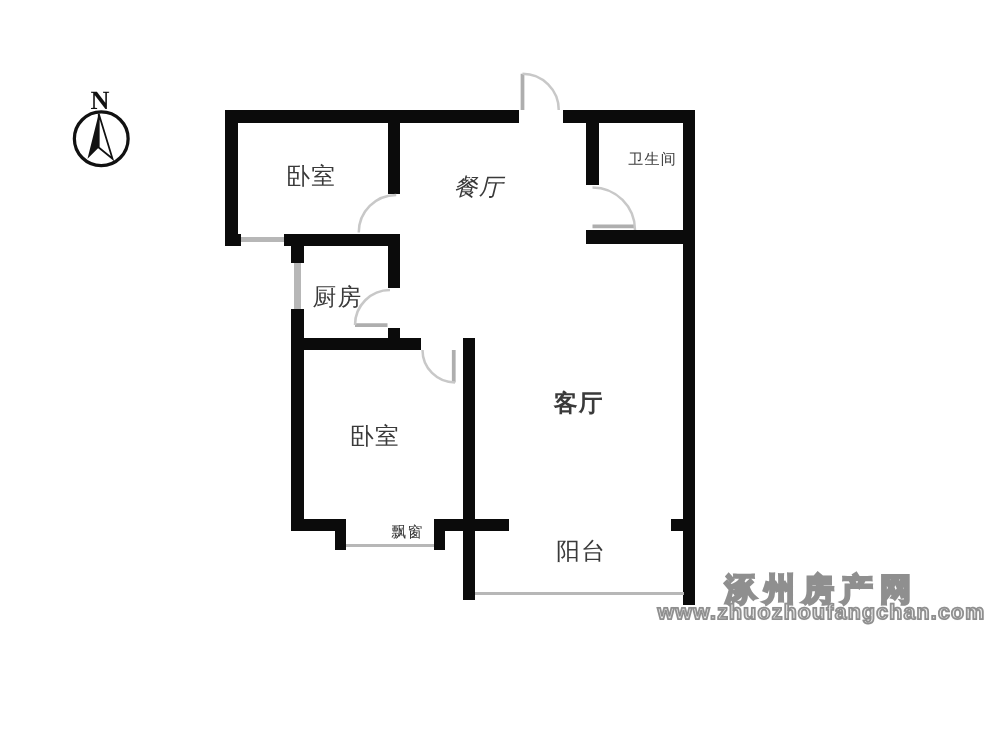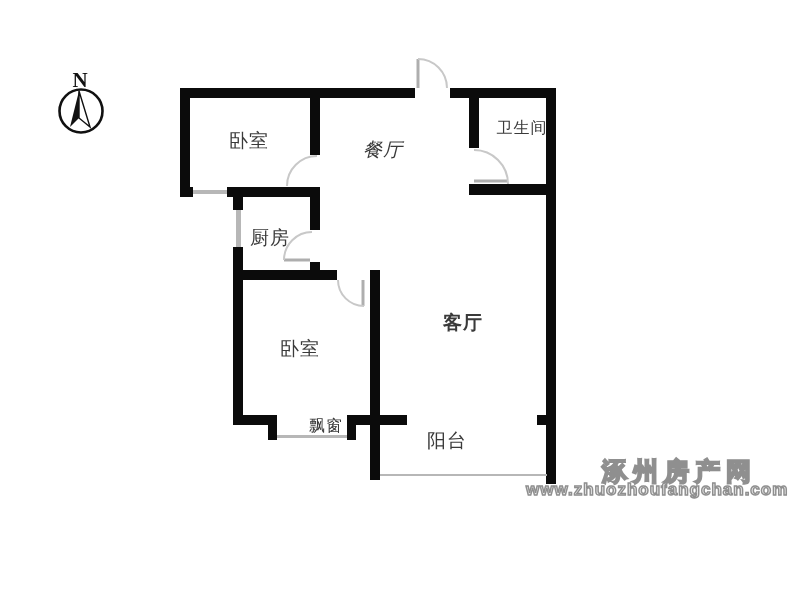--- a/index.html
+++ b/index.html
@@ -1,23 +1,23 @@
 <!DOCTYPE html>
 <html><head>
 <meta charset="utf-8">
 <style>
   html,body{margin:0;padding:0;background:#ffffff;font-family:"Liberation Sans",sans-serif;}
   #canvas{position:relative;width:800px;height:600px;background:#ffffff;overflow:hidden;}
   #plan-svg{position:absolute;left:0;top:0;}
   .lbl{position:absolute;transform:translate(-50%,-50%);font-size:19px;color:#3a3a3a;
        letter-spacing:1px;white-space:nowrap;font-weight:400;}
-  .lbl.small{font-size:16px;}
+  .lbl.small{font-size:12px;}
   .wm{position:absolute;font-weight:bold;color:#e9e9e9;
       -webkit-text-stroke:2px #8f8f8f;text-shadow:0 0 1px #9a9a9a;white-space:nowrap;}
-  #wm-line1{left:580px;top:455px;font-size:25px;letter-spacing:6px;margin-left:22px;}
+  #wm-line1{left:580px;top:455px;font-size:25px;letter-spacing:6px;}
   #wm-line2{left:526px;top:480px;font-size:17px;letter-spacing:1px;-webkit-text-stroke:1.4px #8f8f8f;}
 </style>
 </head>
 <body>
 
 <div id="canvas">
 
   <svg id="plan-svg" width="800" height="600" viewBox="0 0 800 600">
 
     <g fill="#0b0b0b" shape-rendering="crispEdges">
@@ -80,19 +80,19 @@
       <text x="80" y="87" text-anchor="middle" font-family="Liberation Serif, DejaVu Serif, serif" font-size="21" font-weight="bold" fill="#111111">N</text>
     </g>
   </svg>
 
   <span class="lbl" style="left:249px;top:141px;">卧室</span>
   <span class="lbl" style="left:383px;top:150px;font-style:italic;">餐厅</span>
   <span class="lbl small" style="left:522px;top:128px;">卫生间</span>
   <span class="lbl" style="left:270px;top:238px;">厨房</span>
   <span class="lbl" style="left:300px;top:349px;">卧室</span>
   <span class="lbl" style="left:463px;top:323px;font-weight:bold;">客厅</span>
-  <span class="lbl" style="left:447px;top:441px;">阳台</span>
+  <span class="lbl" style="left:465px;top:441px;">阳台</span>
   <span class="lbl small" style="left:326px;top:426px;">飘窗</span>
 
   <div class="wm" id="wm-line1">涿州房产网</div>
   <div class="wm" id="wm-line2">www.zhuozhoufangchan.com</div>
 
 </div>
 
 </body></html>

